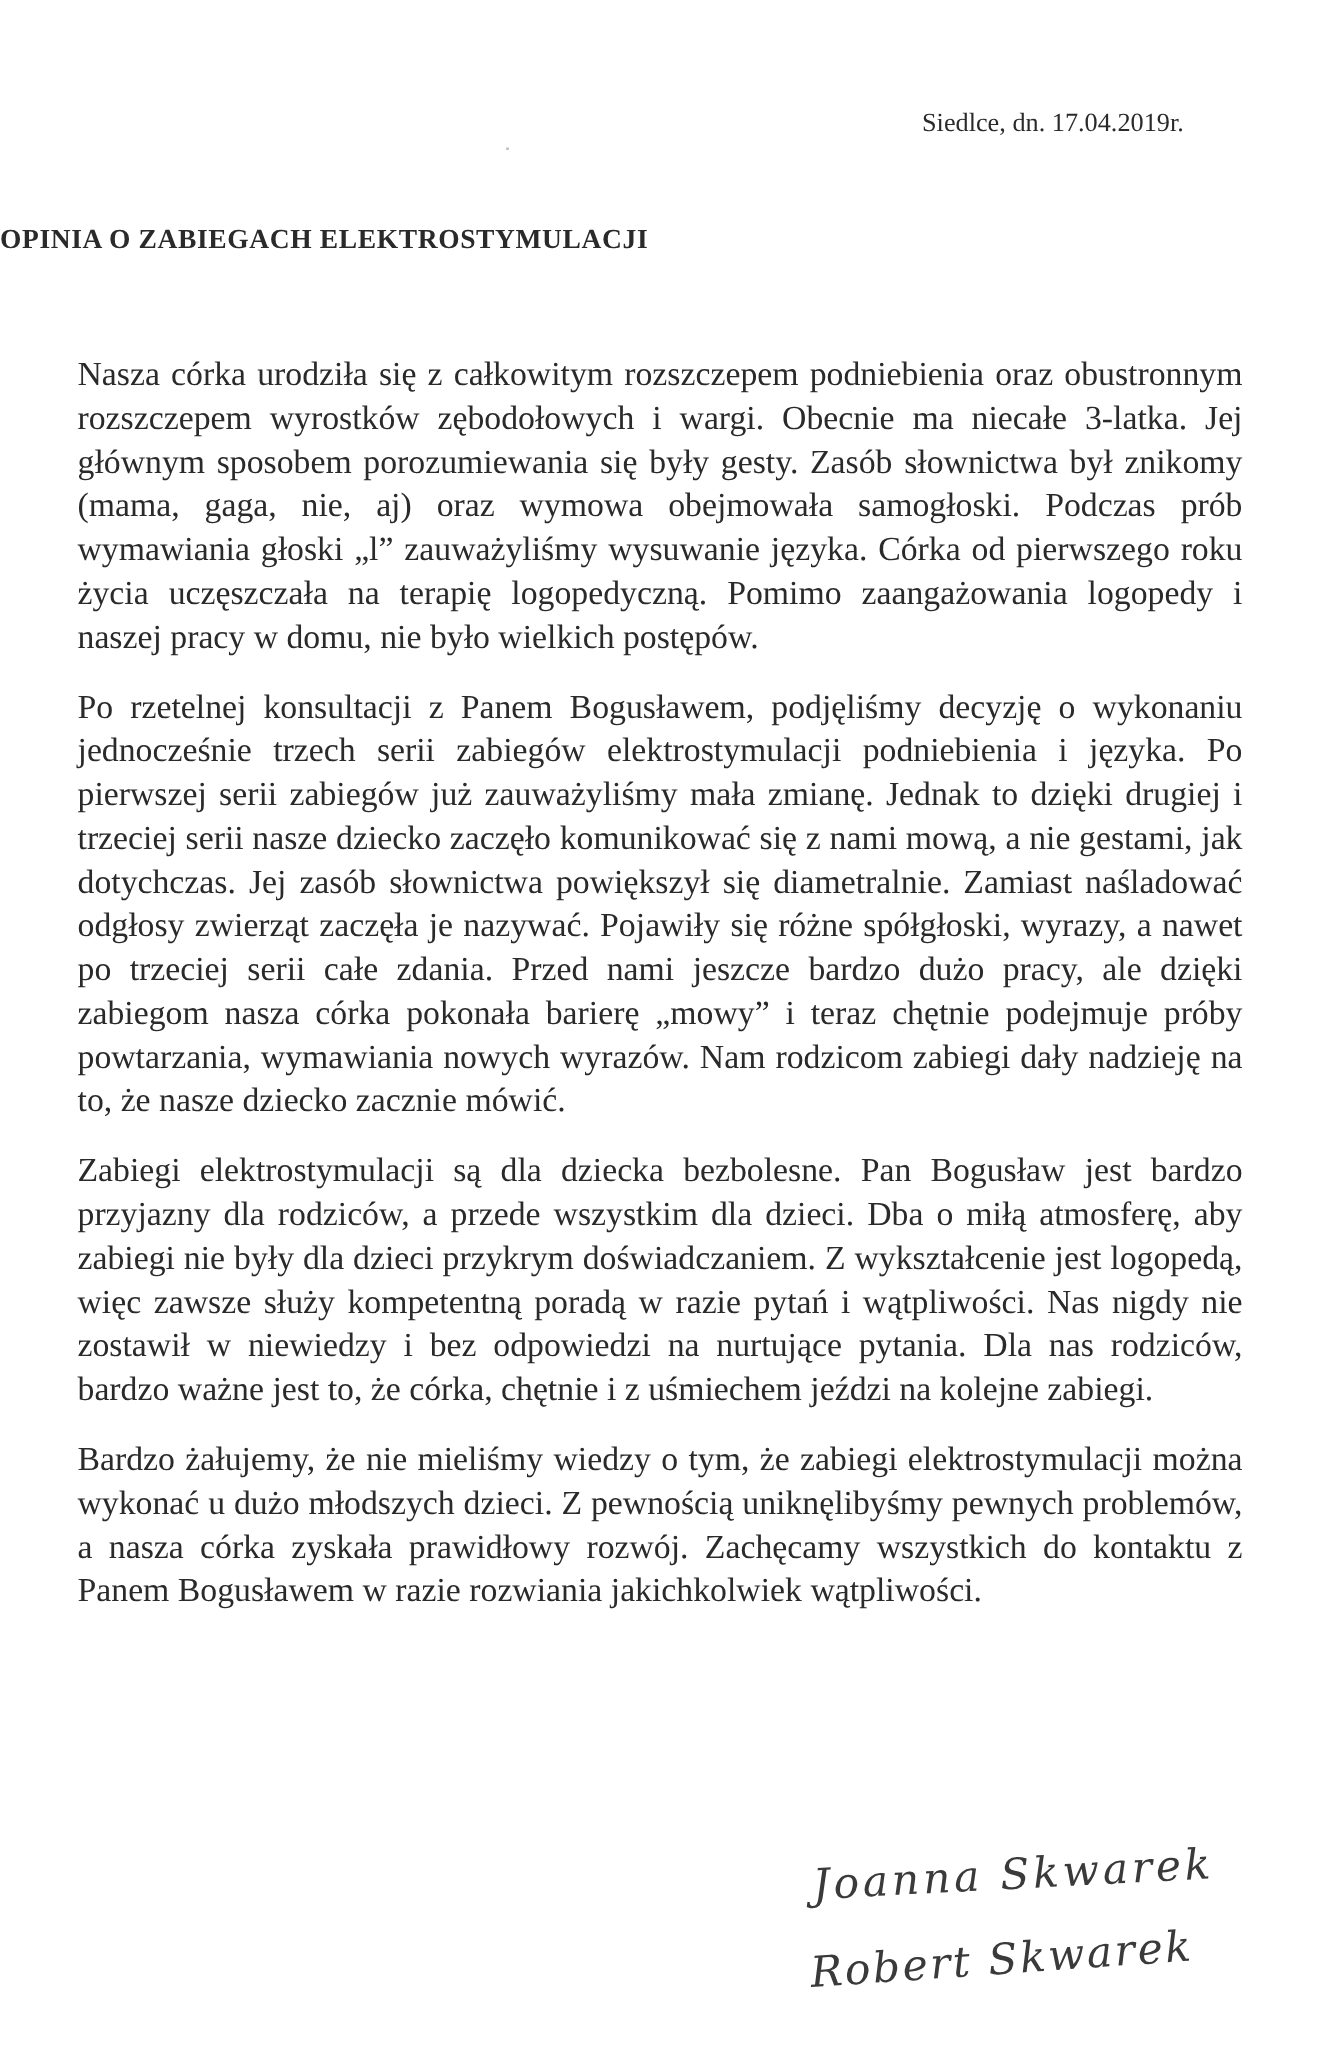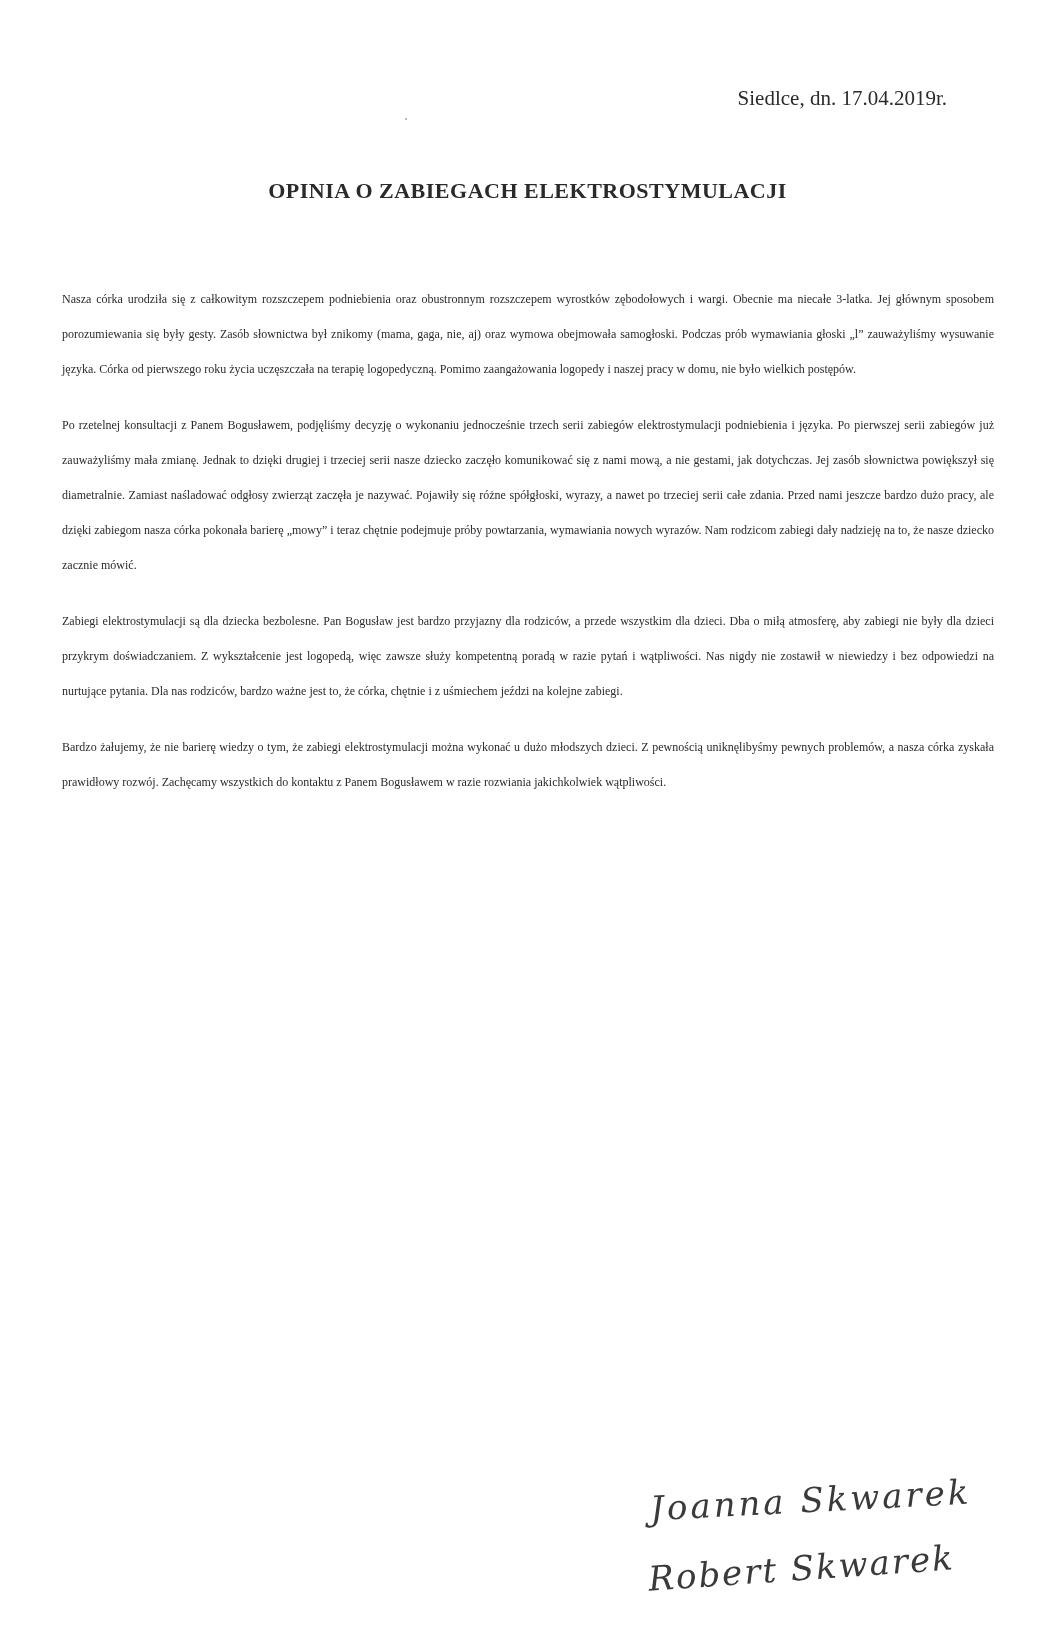--- a/index.html
+++ b/index.html
@@ -1,21 +1,21 @@
 <!DOCTYPE html>
 <html><head>
 <meta charset="utf-8">
 <style>
   html, body { margin: 0; padding: 0; background: #ffffff; }
   body { width: 1055px; height: 1652px; position: relative; overflow: hidden;
          font-family: "Liberation Serif", serif; color: #2a2a2a; }
   .place-date { position: absolute; top: 86px; right: 108px; font-size: 21px; }
-  .title { position: absolute; top: 178px; left: 0; width: 1055px; text-align: center;
+  .title { position: absolute; top: 178px; left: 0; width: 1055px; 
            font-size: 22px; font-weight: bold; letter-spacing: 0.5px; }
-  .body-text { position: absolute; left: 62px; width: 932px; font-size: 12px; line-height: 35px; }
+  .body-text { position: absolute; left: 62px; width: 932px; font-size: 27px; line-height: 35px; }
   .para { text-align: justify; margin: 0 0 21px 0; }
   .p1 { top: 282px; }
   .sig { position: absolute; font-family: "DejaVu Serif", serif; font-style: italic;
          color: #3a3a3a; font-size: 34px; }
   .sig1 { left: 650px; top: 1480px; letter-spacing: 3px; transform: rotate(-3deg); }
   .sig2 { left: 648px; top: 1548px; letter-spacing: 2px; transform: rotate(-4deg); }
   .scan-dot { position: absolute; left: 405px; top: 118px; width: 2px; height: 2px; background: #bbb; }
 </style>
 </head>
 <body>
@@ -23,17 +23,17 @@
 <div class="scan-dot"></div>
 
 <div class="place-date">Siedlce, dn. 17.04.2019r.</div>
 
 <div class="title">OPINIA O ZABIEGACH ELEKTROSTYMULACJI</div>
 
 <div class="body-text p1">
   <p class="para">Nasza córka urodziła się z całkowitym rozszczepem podniebienia oraz obustronnym rozszczepem wyrostków zębodołowych i wargi. Obecnie ma niecałe 3-latka. Jej głównym sposobem porozumiewania się były gesty. Zasób słownictwa był znikomy (mama, gaga, nie, aj) oraz wymowa obejmowała samogłoski. Podczas prób wymawiania głoski „l” zauważyliśmy wysuwanie języka. Córka od pierwszego roku życia uczęszczała na terapię logopedyczną. Pomimo zaangażowania logopedy i naszej pracy w domu, nie było wielkich postępów.</p>
   <p class="para">Po rzetelnej konsultacji z Panem Bogusławem, podjęliśmy decyzję o wykonaniu jednocześnie trzech serii zabiegów elektrostymulacji podniebienia i języka. Po pierwszej serii zabiegów już zauważyliśmy mała zmianę. Jednak to dzięki drugiej i trzeciej serii nasze dziecko zaczęło komunikować się z nami mową, a nie gestami, jak dotychczas. Jej zasób słownictwa powiększył się diametralnie. Zamiast naśladować odgłosy zwierząt zaczęła je nazywać. Pojawiły się różne spółgłoski, wyrazy, a nawet po trzeciej serii całe zdania. Przed nami jeszcze bardzo dużo pracy, ale dzięki zabiegom nasza córka pokonała barierę „mowy” i teraz chętnie podejmuje próby powtarzania, wymawiania nowych wyrazów. Nam rodzicom zabiegi dały nadzieję na to, że nasze dziecko zacznie mówić.</p>
   <p class="para">Zabiegi elektrostymulacji są dla dziecka bezbolesne. Pan Bogusław jest bardzo przyjazny dla rodziców, a przede wszystkim dla dzieci. Dba o miłą atmosferę, aby zabiegi nie były dla dzieci przykrym doświadczaniem. Z wykształcenie jest logopedą, więc zawsze służy kompetentną poradą w razie pytań i wątpliwości. Nas nigdy nie zostawił w niewiedzy i bez odpowiedzi na nurtujące pytania. Dla nas rodziców, bardzo ważne jest to, że córka, chętnie i z uśmiechem jeździ na kolejne zabiegi.</p>
-  <p class="para">Bardzo żałujemy, że nie barierę wiedzy o tym, że zabiegi elektrostymulacji można wykonać u dużo młodszych dzieci. Z pewnością uniknęlibyśmy pewnych problemów, a nasza córka zyskała prawidłowy rozwój. Zachęcamy wszystkich  do kontaktu z Panem Bogusławem w razie rozwiania jakichkolwiek wątpliwości.</p>
+  <p class="para">Bardzo żałujemy, że nie mieliśmy wiedzy o tym, że zabiegi elektrostymulacji można wykonać u dużo młodszych dzieci. Z pewnością uniknęlibyśmy pewnych problemów, a nasza córka zyskała prawidłowy rozwój. Zachęcamy wszystkich  do kontaktu z Panem Bogusławem w razie rozwiania jakichkolwiek wątpliwości.</p>
 </div>
 
 <div class="sig sig1">Joanna Skwarek</div>
 <div class="sig sig2">Robert Skwarek</div>
 
 </body></html>

